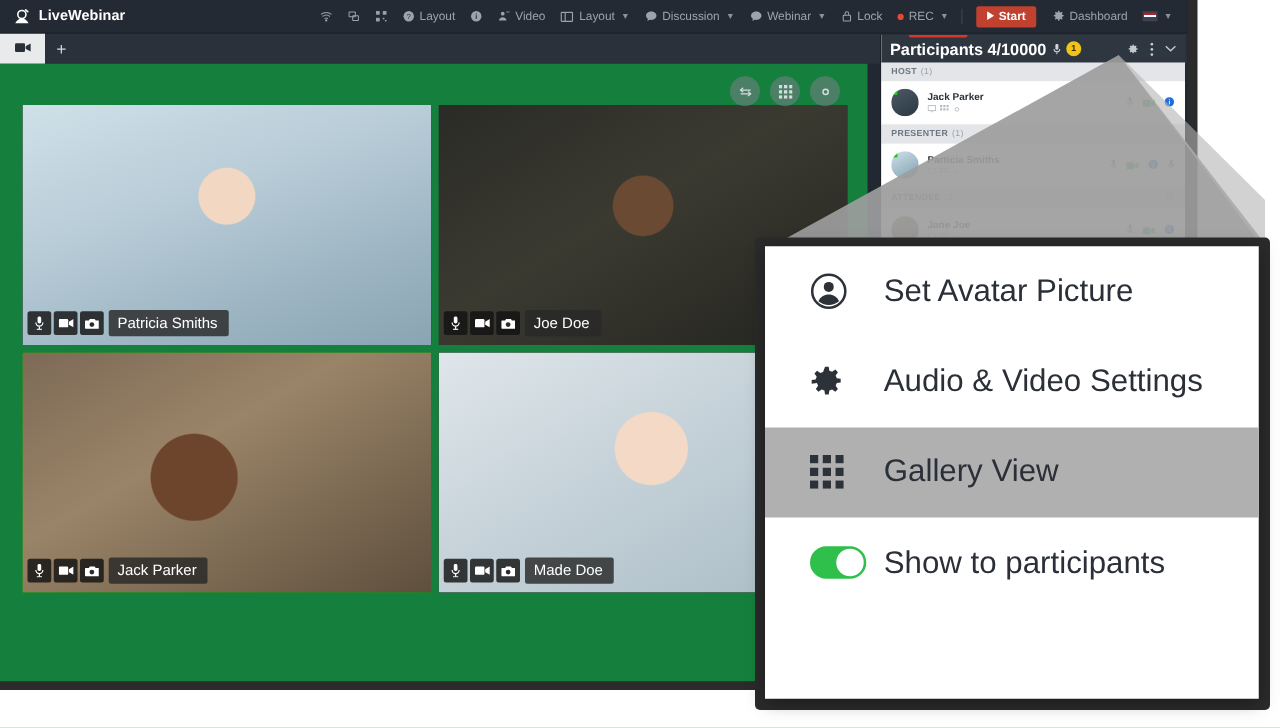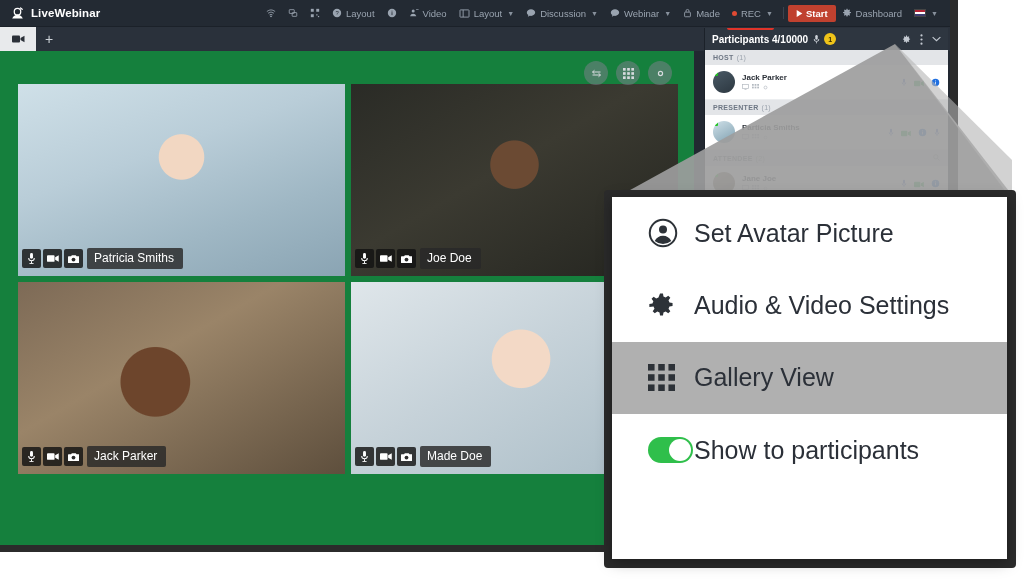--- a/index.html
+++ b/index.html
@@ -36,21 +36,21 @@
     display:flex; align-items:center; gap:4px;
     color:#9aa4b0; font-size:9.5px; padding:3px 6px; white-space:nowrap;
     cursor:pointer;
   }
   .tn .ic { display:inline-flex; align-items:center; }
   .tn .cv { font-size:7px; opacity:.85; margin-left:1px; }
   .divider-v { width:1px; height:12px; background:#3a424e; margin:0 4px; }
   .btn-start {
     display:flex; align-items:flex-start; gap:3px;
     background:#c0412f; color:#fff; font-size:9.5px; font-weight:700;
-    padding:3px 8px; border-radius:2px; margin:0 0; cursor:pointer;
+    padding:3px 8px; border-radius:2px; margin:0 7px; cursor:pointer;
   }
   .rec-dot { width:5px; height:5px; border-radius:50%; background:#e04a33; display:inline-block; }
   .flag { width:12px; height:8px; background:linear-gradient(#b22234 0 33%,#fff 33% 66%,#3c3b6e 66% 100%); display:inline-block; border:1px solid #444; }
 
   
   .tabstrip {
     position:relative; height:24px; background:#2a313b; display:flex; align-items:stretch;
   }
   .tab-active {
     width:36px; background:#e8eaec; display:flex; align-items:center; justify-content:center;
@@ -113,21 +113,21 @@
   }
   .panel-head {
     height:22px; background:#2e3640; display:flex; align-items:center; padding:0 7px;
     position:relative;
   }
   .badge-need {
     position:absolute; left:22px; top:-6px;
     background:#e0342a; color:#fff; font-size:5.5px; font-weight:700;
     padding:1px 4px; border-radius:2px; letter-spacing:.2px;
   }
-  .panel-title { color:#fff; font-size:10px; font-weight:700; }
+  .panel-title { color:#fff; font-size:13px; font-weight:700; }
   .pill-count {
     background:#f0c419; color:#3a2f00; font-size:7px; font-weight:700;
     width:12px; height:12px; border-radius:50%; display:flex; align-items:center; justify-content:center;
     margin-left:4px;
   }
   .panel-head-icons { margin-left:auto; display:flex; align-items:center; gap:9px; }
   .ph-ic { color:#c3c9d1; cursor:pointer; display:flex; }
 
   .grp-head {
     background:#e3e5e8; color:#6d7683; font-size:7px; font-weight:700;
@@ -155,21 +155,21 @@
     position:absolute; left:612px; top:197px; width:395px; height:362px;
     background:#fff; z-index:60;
     box-shadow:0 3px 14px rgba(0,0,0,.35);
   }
   .menu-frame {
     position:absolute; left:604px; top:190px; width:412px; height:378px;
     background:#2b2b2b; border-radius:4px; z-index:55;
   }
   .mi {
     height:72.4px; display:flex; align-items:center; padding-left:36px; cursor:pointer;
-    color:#2b3038; font-size:25px; font-weight:400;
+    color:#2b3038; font-size:25px; font-weight:400;gap:13px;
   }
   .mi.sel { background:#b0b0b0; }
   .mi-ic { width:46px; display:flex; align-items:center; color:#2d3238; flex:0 0 auto; }
   .toggle {
     width:45px; height:26px; border-radius:13px; background:#2fbf4b; position:relative; flex:0 0 auto;
   }
   .toggle .knob {
     position:absolute; right:2px; top:2px; width:22px; height:22px; border-radius:50%; background:#fff;
   }
   .mi .label { line-height:1; }
@@ -299,21 +299,21 @@
           <span>Webinar</span>
           <span class="cv">▼</span>
         </div>
         <div class="tn">
           <span class="ic">
             <svg width="9" height="10" viewBox="0 0 20 24" fill="none" stroke="#9aa4b0" stroke-width="2">
               <rect x="3" y="10" width="14" height="11" rx="1.5"></rect>
                 <path d="M6.5 10V7a3.5 3.5 0 017 0v3"></path>
             </svg>
           </span>
-          <span>Made</span>
+          <span>Lock</span>
         </div>
         <div class="tn">
           <span class="rec-dot"></span>
           <span>REC</span>
           <span class="cv">▼</span>
         </div>
         <div class="divider-v"></div>
         <div class="btn-start">
           <span>
             <svg width="7" height="7" viewBox="0 0 10 10" fill="#fff">

